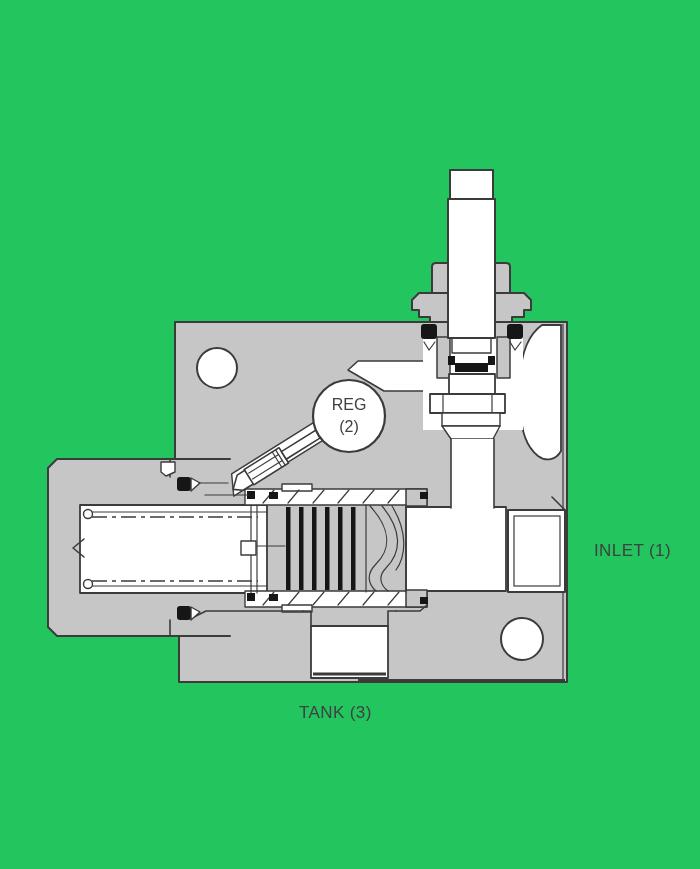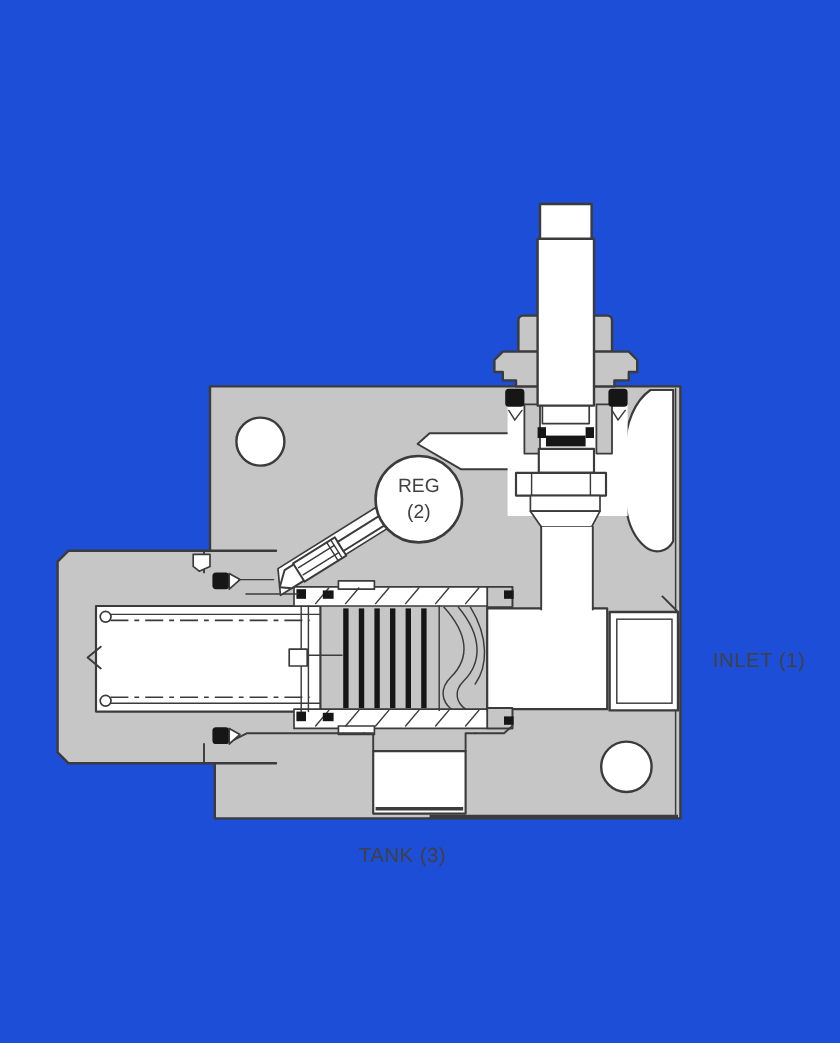--- a/index.html
+++ b/index.html
@@ -1,16 +1,16 @@
 <!DOCTYPE html>
 <html style="--body-gray: #c6c6c6; --outline: #3b3b3b; --seal-black: #161616; --label-text: #414141;"><head>
 <meta charset="utf-8">
 <style>
   html,body{margin:0;padding:0;background:#ffffff;}
-  .page{width:700px;height:869px;position:relative;background:#1d4ed8;overflow:hidden;
+  .page{width:700px;height:869px;position:relative;background:#22c55e;overflow:hidden;
         font-family:"Liberation Sans", sans-serif;}
   svg{display:block}
   .gray{fill:var(--body-gray);stroke:var(--outline);stroke-width:2;stroke-linejoin:round;}
   .grayf{fill:var(--body-gray);stroke:none;}
   .grayt{fill:var(--body-gray);stroke:var(--outline);stroke-width:1.5;stroke-linejoin:round;}
   .white{fill:#ffffff;stroke:var(--outline);stroke-width:1.8;stroke-linejoin:round;}
   .white2{fill:#ffffff;stroke:var(--outline);stroke-width:2;stroke-linejoin:round;}
   .whitet{fill:#ffffff;stroke:var(--outline);stroke-width:1.4;stroke-linejoin:round;}
   .whitef{fill:#ffffff;stroke:none;}
   .blk{fill:var(--seal-black);stroke:none;}

